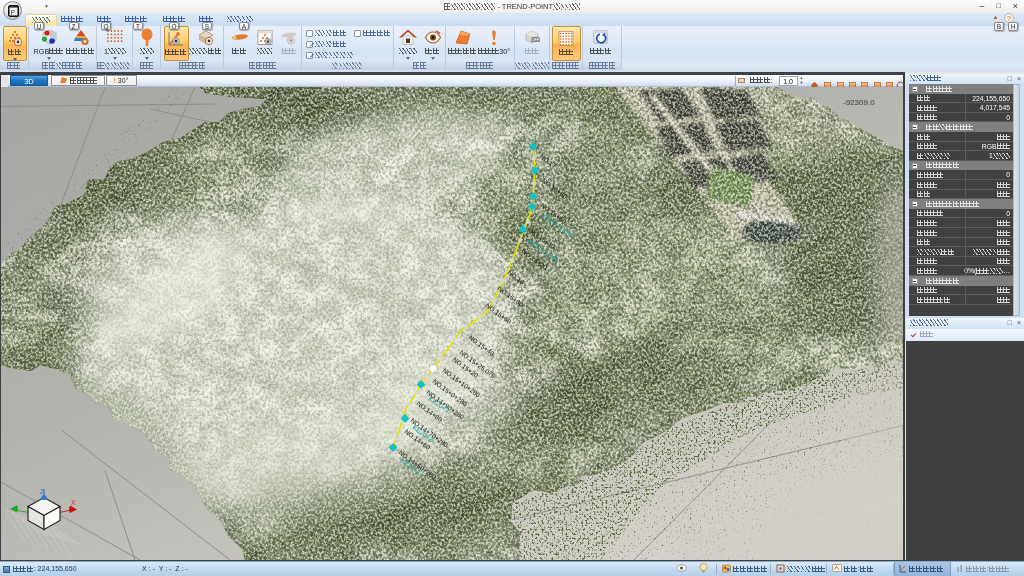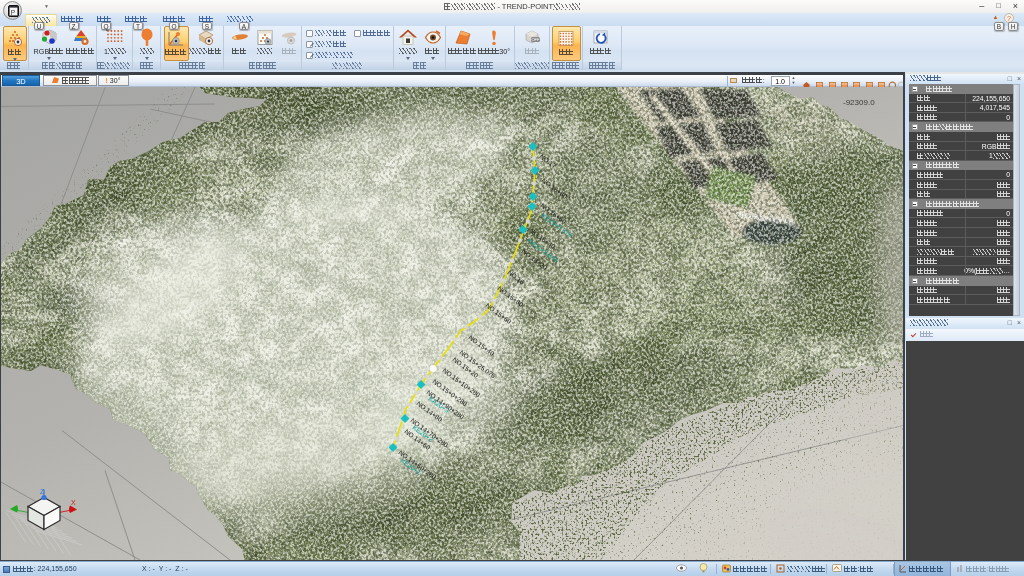--- a/index.html
+++ b/index.html
@@ -32,21 +32,21 @@
 .btn{position:absolute;top:0.5px;height:35px;text-align:center;}
 .btn .ic{margin:1.5px auto 0;width:20px;height:19px;position:relative;}
 .btn .lb{font-size:7.2px;color:#2a2a2a;line-height:8px;margin-top:1px;white-space:nowrap;overflow:hidden;}
 .btn .dd{width:0;height:0;border-left:2.5px solid transparent;border-right:2.5px solid transparent;border-top:3px solid #5a6a7e;margin:1px auto 0;}
 .btn.hl{background:linear-gradient(#ffe8b0,#ffce6b 45%,#fbb450 55%,#fcc97e);border:1px solid #c49040;border-radius:2px;}
 .btn.dis .lb{color:#9aa4ae;}
 .cbrow{position:absolute;font-size:7px;color:#2a4878;height:9px;line-height:9px;white-space:nowrap;}
 .cb{display:inline-block;width:7px;height:7px;background:#fdfdfd;border:1px solid #8a96a4;border-radius:1px;vertical-align:-1px;margin-right:2px;position:relative;}
 .cb.c:after{content:"";position:absolute;left:0.5px;top:0.5px;width:4px;height:2.5px;border-bottom:1.4px solid #4a6a8a;border-left:1.4px solid transparent;transform:rotate(-45deg);}
 #vbordertop{left:0;top:72px;width:905px;height:2.5px;background:#3c4148;}
-#vtoolbar{left:0;top:74.5px;width:903px;height:12px;background:linear-gradient(#ffffff,#e8eff8 60%,#ccdbed);border-bottom:1px solid #aebdd0;}
+#vtoolbar{left:8px;top:74.5px;width:903px;height:12px;background:linear-gradient(#ffffff,#e8eff8 60%,#ccdbed);border-bottom:1px solid #aebdd0;}
 .vtab3d{position:absolute;left:2px;top:0.5px;width:38px;height:11px;background:linear-gradient(#55a0dd,#2276c0 50%,#1465ae);
  color:#fff;font-size:7.5px;text-align:center;line-height:11px;border:1px solid #1a5a98;}
 .vbtn{position:absolute;top:0.5px;height:11px;background:linear-gradient(#fcfcfb,#ececea);border:1px solid #8d949e;font-size:7px;color:#222;
  line-height:10px;text-align:center;white-space:nowrap;}
 #rpanel{left:903.5px;top:74.5px;width:120.5px;height:486.5px;background:#cfe0f3;}
 .phead{position:absolute;left:2px;width:118.5px;height:10.5px;background:linear-gradient(#f0f6fc,#cfe2f4);
  font-size:7px;color:#1f3f6e;line-height:10.5px;padding-left:4px;white-space:nowrap;}
 .prow{position:absolute;left:5.5px;width:104px;height:9.6px;background:#414141;color:#fff;font-size:6.8px;line-height:9.8px;
  border-bottom:0.5px solid #5c5c5c;white-space:nowrap;}
 .prow .nm{position:absolute;left:8px;top:0;}

